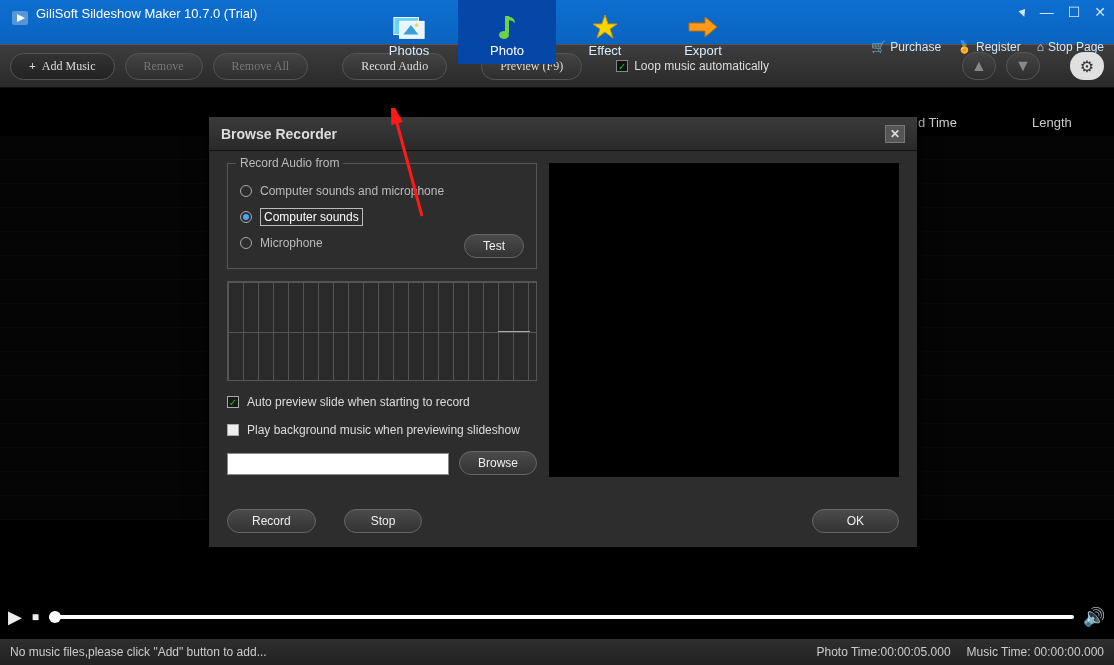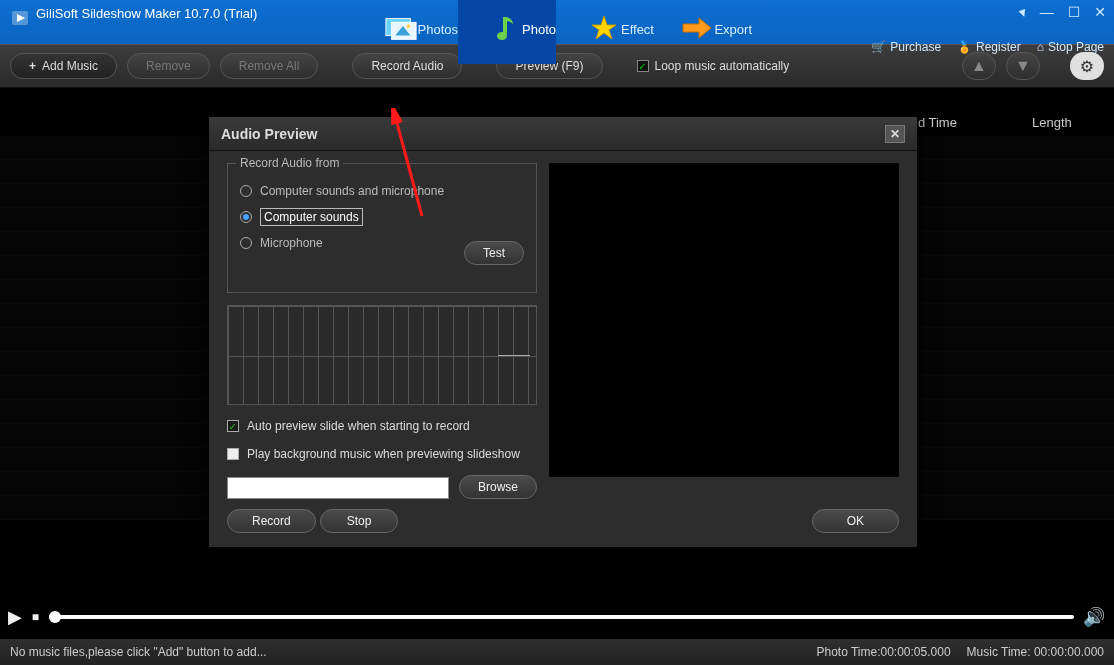--- a/index.html
+++ b/index.html
@@ -6,33 +6,33 @@
   html,body { width:1114px; height:665px; background:#000; color:#fff; overflow:hidden; }
   .titlebar {
     background: linear-gradient(to bottom,#0d6fd0,#0a63c0);
     height:44px; display:flex; align-items:flex-start; position:relative;
   }
   .titlebar .app-icon { width:20px; height:20px; margin:8px 6px 0 10px; }
   .titlebar .app-title { color:#fff; font-size:13px; margin-top:6px; }
   .win-controls { position:absolute; top:4px; right:8px; display:flex; gap:14px; color:#cfe7ff; }
   .win-controls span { cursor:pointer; font-size:14px; }
   .top-tabs { position:absolute; left:360px; top:0; height:64px; display:flex; }
-  .top-tab { width:98px; height:64px; display:flex; flex-direction:row; align-items:center; justify-content:flex-end; padding-bottom:6px; color:#d6eeff; font-size:13px; cursor:pointer; }
+  .top-tab { width:98px; height:64px; display:flex; flex-direction:column; align-items:center; justify-content:flex-end; padding-bottom:6px; color:#d6eeff; font-size:13px; cursor:pointer; }
   .top-tab.active { background:#0547a6; color:#fff; }
   .top-tab .tab-ico { width:34px; height:28px; margin-bottom:2px; display:flex; align-items:center; justify-content:center; font-size:26px; }
   .top-links { position:absolute; right:10px; top:40px; display:flex; gap:16px; }
   .top-links a { color:#cfe7ff; font-size:12px; text-decoration:none; display:flex; align-items:center; gap:4px; cursor:pointer; }
   .toolbar {
     height:44px; background:linear-gradient(#3d3d3d,#2a2a2a);
     border-top:1px solid #555; border-bottom:1px solid #111;
     display:flex; align-items:center; padding:0 10px; gap:10px;
   }
   .btn {
     background:linear-gradient(#444,#2e2e2e); border:1px solid #555; border-radius:14px;
-    color:#ddd; font-size:12px; padding:5px 18px; cursor:pointer; white-space:nowrap;
+    color:#ddd; font-size:12px; padding:5px 18px; cursor:pointer; white-space:nowrap;font-family:Liberation Serif, serif;
   }
   .btn.primary { background:linear-gradient(#333,#222); }
   .btn.plus::before { content:"+"; margin-right:6px; font-weight:bold; }
   .btn.disabled { color:#777; cursor:default; }
   .chk { display:flex; align-items:center; gap:6px; color:#ddd; font-size:12px; }
   .chk .box { width:12px; height:12px; border:1px solid #888; background:#111; display:inline-flex; align-items:center; justify-content:center; font-size:10px; color:#0c0; }
   .toolbar .spacer { flex:1; }
   .small-btn {
     width:34px; height:28px; border-radius:14px; background:linear-gradient(#444,#2e2e2e);
     border:1px solid #555; display:flex; align-items:center; justify-content:center; cursor:pointer;
@@ -82,40 +82,40 @@
   }
   .dlg-body { padding:12px 18px 10px 18px; display:flex; gap:12px; }
   .left-col { width:310px; }
   .right-col { flex:1; background:#000; border:1px solid #000; height:314px; }
   .groupbox { border:1px solid #555; padding:10px 12px 12px 12px; position:relative; }
   .groupbox .legend { position:absolute; top:-8px; left:8px; background:#2d2d2d; padding:0 4px; font-size:12px; color:#bbb; }
   .radio-row { display:flex; align-items:center; gap:8px; font-size:12px; color:#bbb; margin:10px 0; }
   .radio { width:12px; height:12px; border:1px solid #aaa; border-radius:50%; display:inline-flex; align-items:center; justify-content:center; }
   .radio.sel::after { content:""; width:6px; height:6px; background:#4aa3ff; border-radius:50%; }
   .radio-label.sel { border:1px solid #bbb; padding:1px 3px; color:#fff; }
-  .group-test { position:absolute; right:12px; bottom:27px; }
+  .group-test { position:absolute; right:12px; bottom:10px; }
   .dlg-btn {
     background:linear-gradient(#4b4b4b,#333); border:1px solid #666; border-radius:12px;
     color:#eee; font-size:12px; padding:4px 18px; cursor:pointer;
   }
   .waveform {
     margin-top:12px; border:1px solid #555; height:100px; position:relative; background:#2a2a2a;
   }
   .waveform .grid { position:absolute; inset:0;
     background-image:
       linear-gradient(#555 1px, transparent 1px),
       linear-gradient(90deg,#555 1px, transparent 1px);
     background-size:100% 50px, 15px 100%;
   }
   .waveform .wline { position:absolute; left:270px; right:6px; top:49px; height:1px; background:#aaa; }
   .chk-row { display:flex; align-items:center; gap:8px; font-size:12px; margin-top:14px; color:#ddd; }
   .chk-row .box { width:12px; height:12px; border:1px solid #aaa; background:#1a1a1a; display:inline-flex; align-items:center; justify-content:center; font-size:10px; color:#1abf1a; }
   .path-row { display:flex; gap:10px; margin-top:14px;align-items:flex-end; }
   .path-input { flex:1; height:22px; background:#fff; border:1px solid #888; }
-  .dlg-footer { position:absolute; left:18px; right:18px; bottom:14px; display:flex; gap:4px; }
+  .dlg-footer { position:absolute; left:18px; right:18px; bottom:14px; display:flex; gap:28px; }
   .dlg-footer .sp { flex:1; }
 </style>
 </head>
 <body>
 
 <div class="titlebar">
   <span class="app-icon">
     <svg viewBox="0 0 20 20">
         <rect x="2" y="3" width="16" height="14" rx="2" fill="#fff" opacity=".3"></rect>
         <polygon points="7,6 7,14 15,10" fill="#fff"></polygon>
@@ -241,28 +241,28 @@
   <defs>
       <marker id="ah" markerWidth="8" markerHeight="8" refX="4" refY="2" orient="auto">
         <polygon points="0,0 8,2 0,4" fill="#ff1a1a"></polygon>
       </marker>
     </defs>
   <line x1="34" y1="108" x2="6" y2="4" stroke="#ff1a1a" stroke-width="3" marker-end="url(#ah)"></line>
 </svg>
 
 <div class="dialog">
   <div class="dlg-title">
-    <span>Audio Preview</span>
+    <span>Browse Recorder</span>
     <span class="dlg-close">
         <span>✕</span>
       </span>
   </div>
   <div class="dlg-body">
     <div class="left-col">
-      <div class="groupbox" style="height:130px;">
+      <div class="groupbox" style="height:106px;">
         <span class="legend">Record Audio from</span>
         <div class="radio-row">
           <span class="radio"></span>
           <span class="radio-label">Computer sounds and microphone</span>
         </div>
         <div class="radio-row">
           <span class="radio sel"></span>
           <span class="radio-label sel">Computer sounds</span>
         </div>
         <div class="radio-row">

